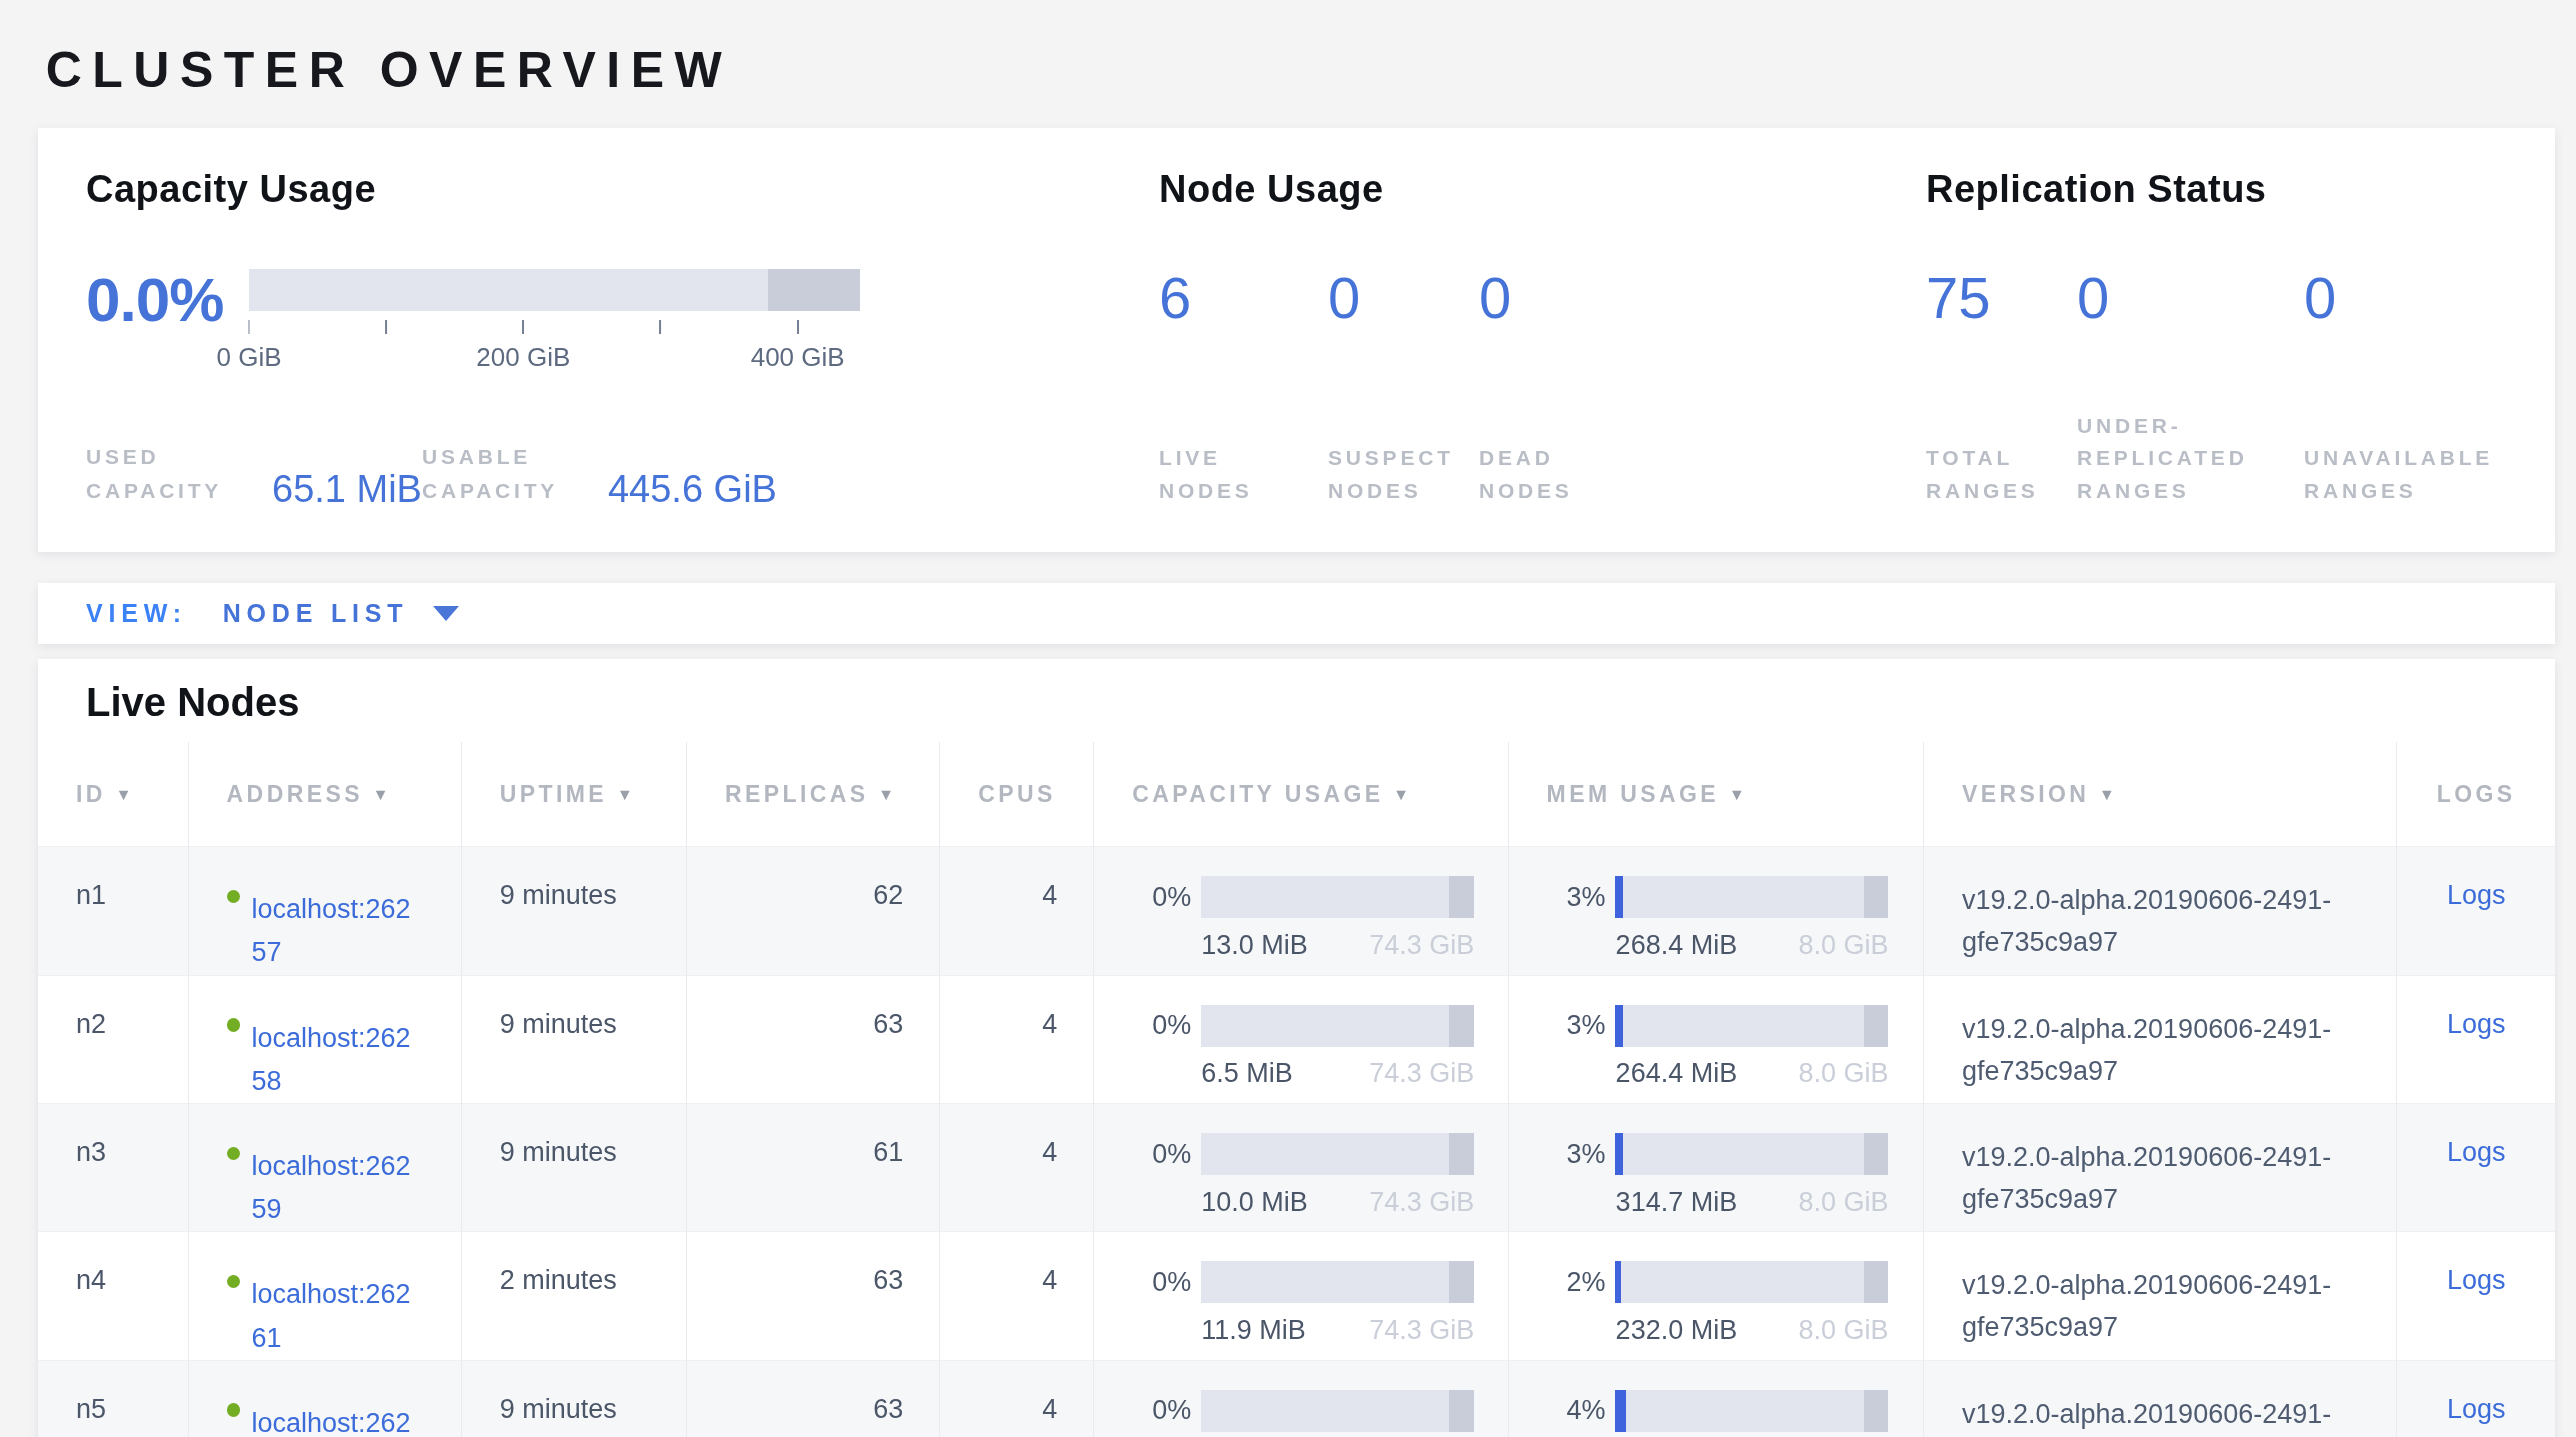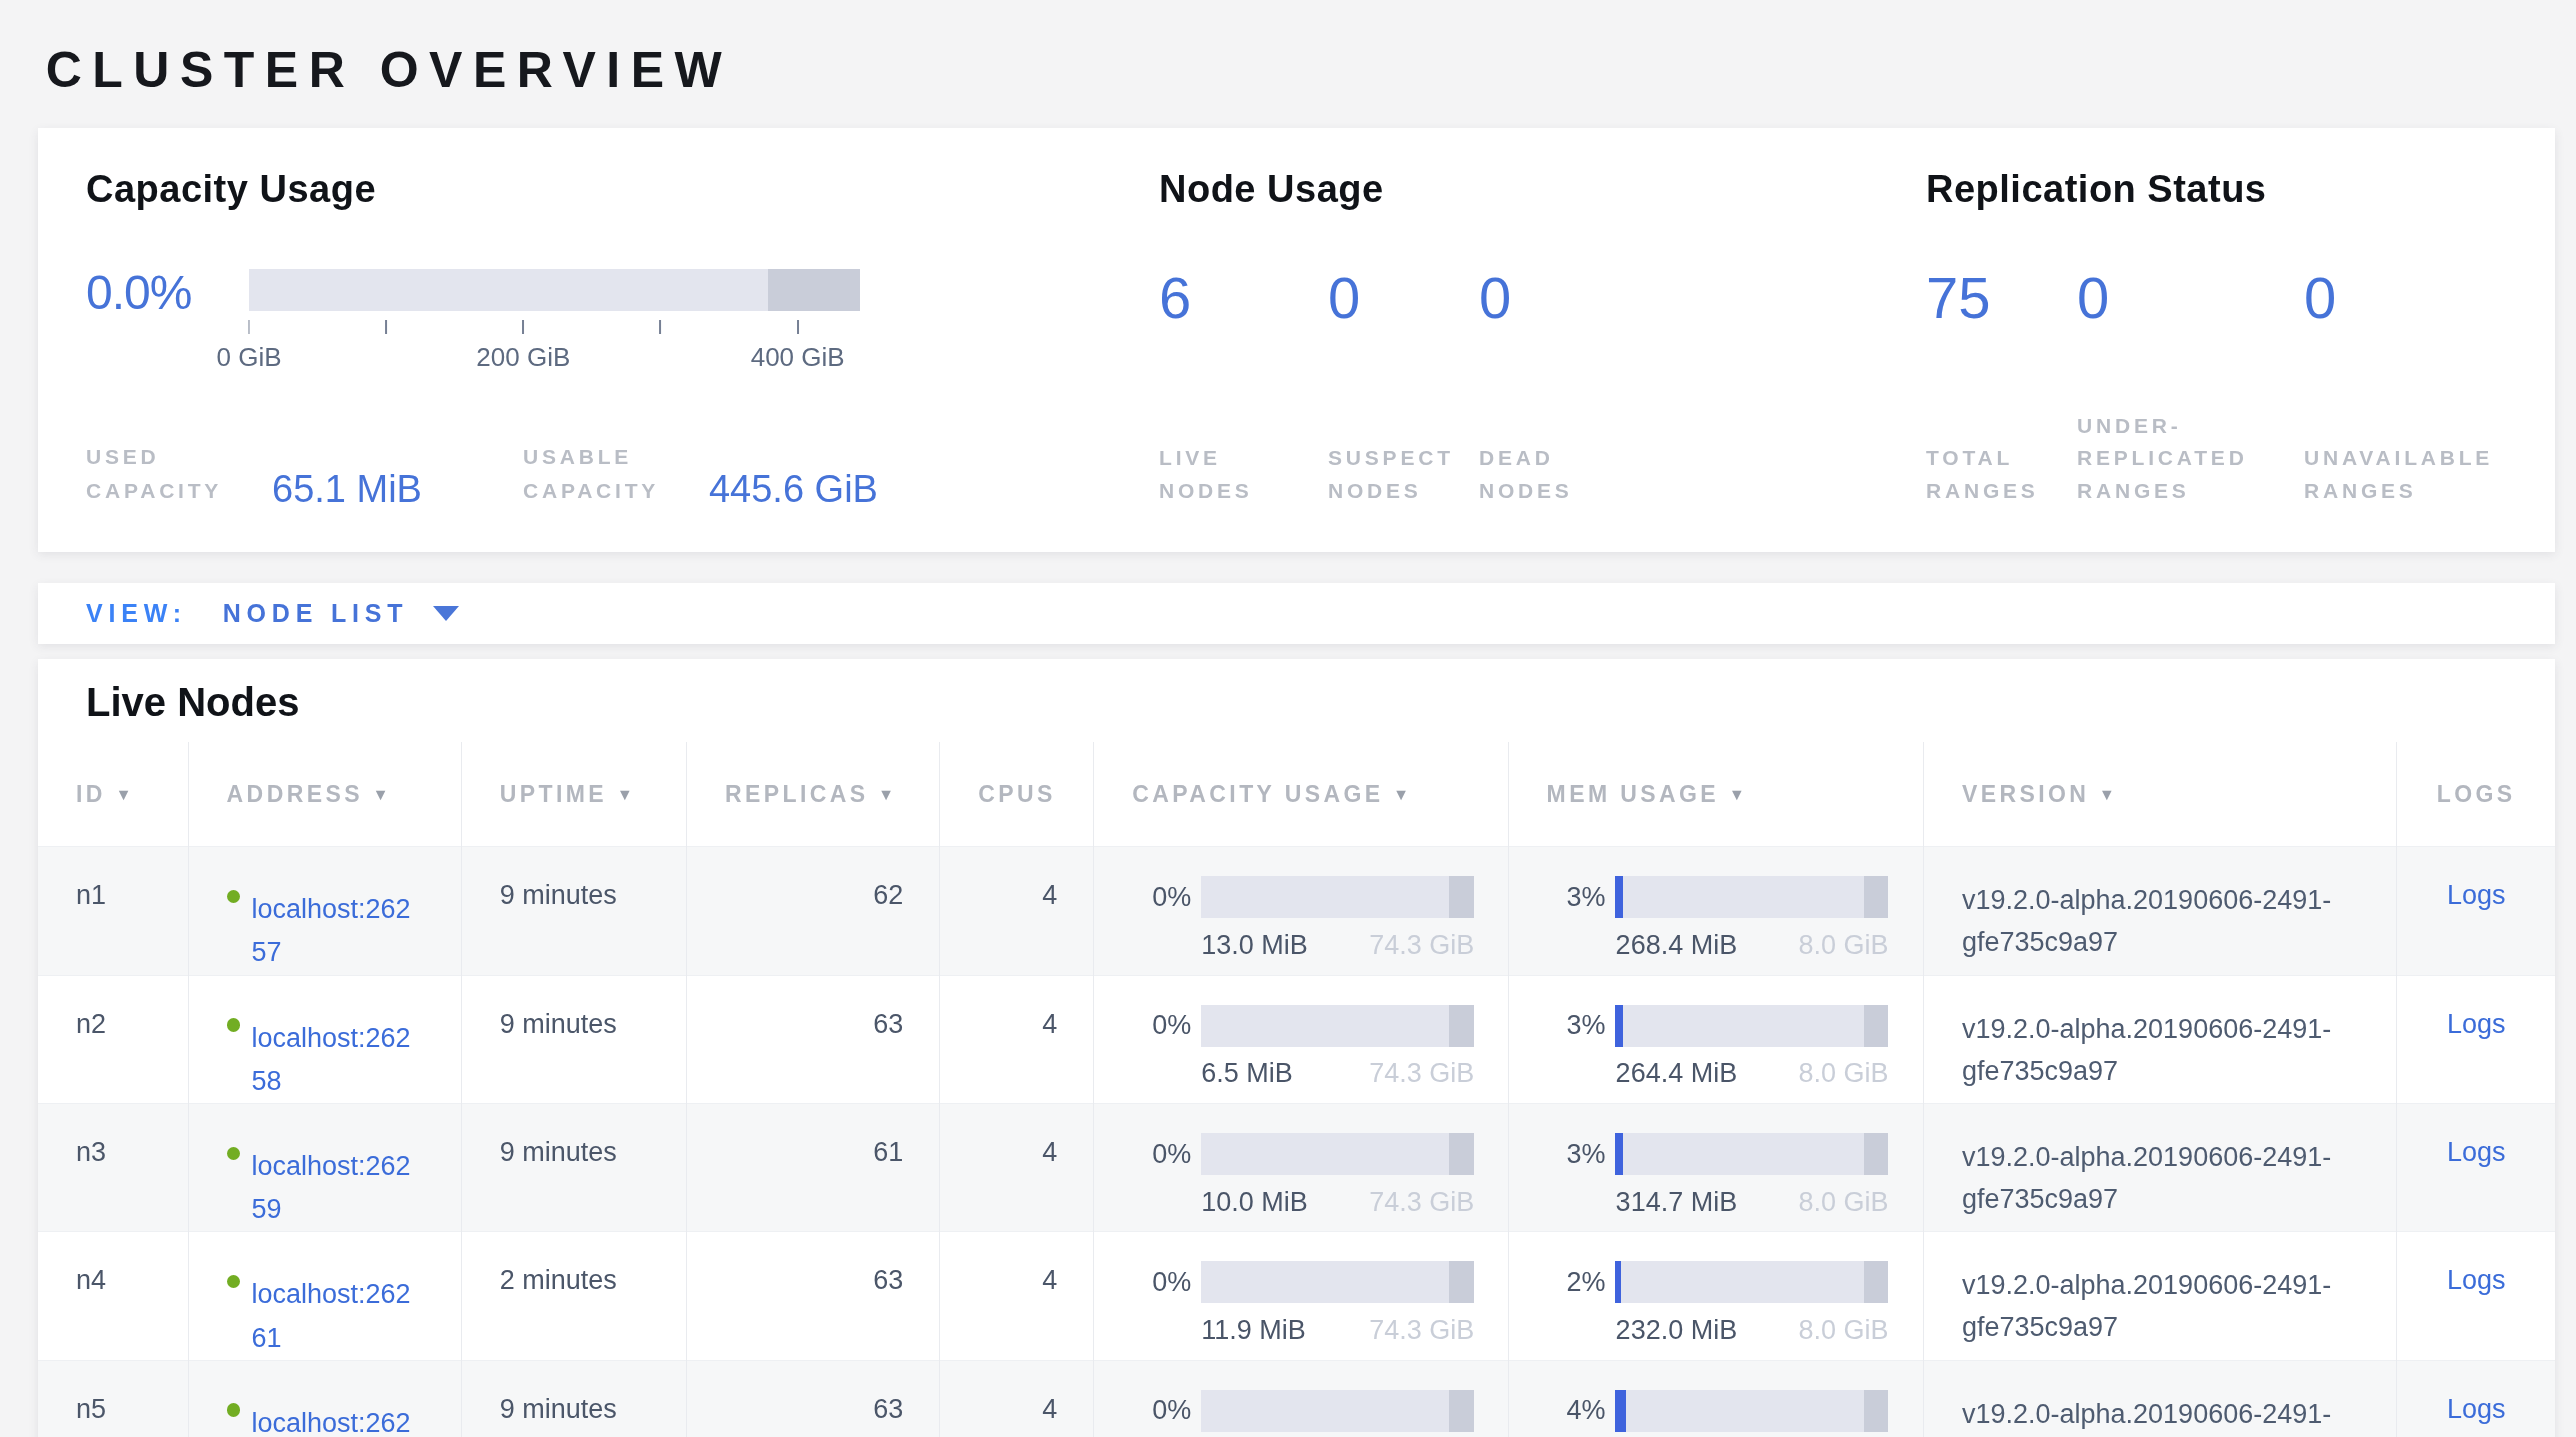--- a/index.html
+++ b/index.html
@@ -37,39 +37,39 @@
     display:flex;
   }
   .sec{display:flex;flex-direction:column;height:100%;}
   .sec h2{font-size:38px;font-weight:700;color:#101318;letter-spacing:0.5px;}
   .sec-capacity{width:1073px;}
   .sec-nodes{width:767px;}
   .sec-repl{flex:1;}
 
   .cap-content{display:flex;margin-top:58px;}
   .cap-pct{
-    width:163px;font-size:48px;font-weight:400;color:var(--accent-blue);
+    width:163px;font-size:62px;font-weight:700;color:var(--accent-blue);
     line-height:1;letter-spacing:-1px;
   }
   .barwrap{width:611px;}
   .bigbar{
     position:relative;width:611px;height:42px;background:var(--bar-track);
   }
   .bigbar .reserved{
     position:absolute;top:0;right:0;height:100%;background:var(--bar-reserved);
   }
   .ticks{position:relative;width:611px;height:58px;margin-top:9.6px;}
   .tick{position:absolute;top:0;transform:translateX(-50%);text-align:center;}
   .tickmark{display:block;width:1.9px;height:14.4px;background:#768094;margin:0 auto;}
   .ticklabel{
     display:block;margin-top:7.7px;font-size:26px;color:#5d6a80;white-space:nowrap;
   }
   .cap-metrics{margin-top:auto;display:flex;align-items:flex-end;}
   .pair{display:flex;align-items:flex-end;}
-  .pair + .pair{margin-left:101px;}
+  .pair + .pair{}
   .plabel{
     width:146px;font-size:21px;letter-spacing:3.8px;color:var(--label-gray);
     line-height:1.6;font-weight:600;
   }
   .pvalue{
     margin-left:40px;font-size:38px;font-weight:500;color:var(--accent-blue);
     line-height:0.95;white-space:nowrap;
   }
 
   .metrics{display:flex;flex:1;margin-top:58px;}

